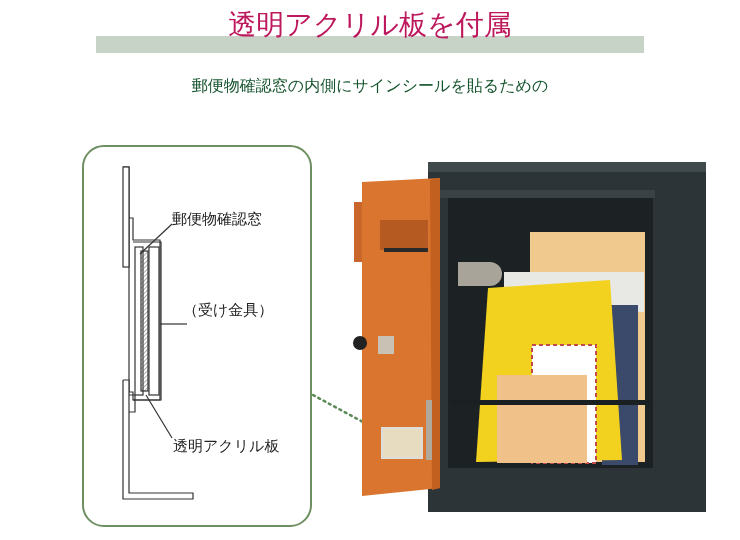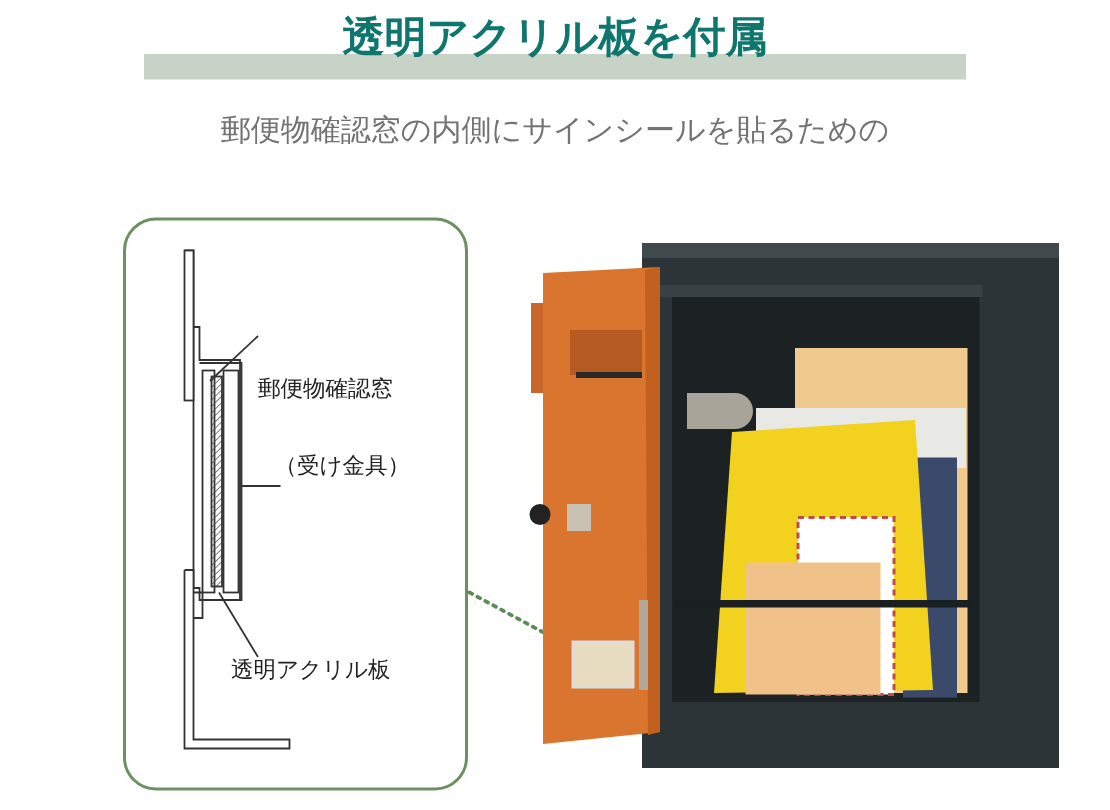--- a/index.html
+++ b/index.html
@@ -1,24 +1,24 @@
 <!DOCTYPE html>
 <html><head>
 <meta charset="utf-8">
 <style>
   html, body { margin:0; padding:0; background:#ffffff; }
   body { width:740px; height:540px; position:relative; overflow:hidden;
          font-family: "DejaVu Sans", "Liberation Sans", sans-serif; color:#222; }
 
   .title-band { position:absolute; left:96px; top:36px; width:548px; height:17px; background:#c8d3c7; }
   .title { position:absolute; left:0; top:6px; width:740px; text-align:center;
-           font-size:28px; font-weight:bold; color:#0f766e; letter-spacing:0px; }
+           font-size:28px; font-weight:normal; color:#be185d; letter-spacing:0px; }
 
   .desc { position:absolute; left:0; top:72px; width:740px; text-align:center;
-          font-size:20px; line-height:28px; color:#737373; }
+          font-size:16px; line-height:28px; color:#14532d; }
   .desc div { white-space:nowrap; }
 
   .diagram-card { position:absolute; left:82px; top:145px; width:230px; height:382px;
                   border:2px solid #6e8f62; border-radius:22px; background:#fff; box-sizing:border-box; }
 
   .lbl { position:absolute; font-size:15px; color:#222; white-space:nowrap; }
 
   .photo { position:absolute; left:340px; top:150px; width:380px; height:370px; }
 </style>
 </head>
@@ -56,23 +56,23 @@
 
     <line x1="140" y1="254" x2="172" y2="224"></line>
     <line x1="160" y1="324" x2="187" y2="324"></line>
     <line x1="146" y1="395" x2="172" y2="438"></line>
   </g>
 
   <line x1="313" y1="395" x2="400" y2="442" stroke="#5c8a58" stroke-width="2.5" stroke-dasharray="2,4" stroke-linecap="round"></line>
   <circle cx="400" cy="443" r="5" fill="#4e9a5b"></circle>
 </svg>
 
-<div class="lbl" style="left:172px;top:210px;margin-top:40px;">郵便物確認窓</div>
+<div class="lbl" style="left:172px;top:210px;">郵便物確認窓</div>
 <div class="lbl" style="left:183px;top:301px;">（受け金具）</div>
-<div class="lbl" style="left:154px;top:437px;">透明アクリル板</div>
+<div class="lbl" style="left:173px;top:437px;">透明アクリル板</div>
 
 <svg class="photo" width="380" height="370" viewBox="0 0 380 370" style="position:absolute;left:340px;top:150px;">
 
   <rect x="88" y="12" width="278" height="350" fill="#2d3437"></rect>
   <rect x="88" y="12" width="278" height="10" fill="#40494c"></rect>
   <rect x="108" y="48" width="205" height="270" fill="#1c2224"></rect>
   <rect x="100" y="40" width="215" height="8" fill="#3a4245"></rect>
 
   <rect x="190" y="82" width="115" height="230" fill="#f0c98e"></rect>
   <rect x="164" y="122" width="140" height="40" fill="#e8e8e4"></rect>

